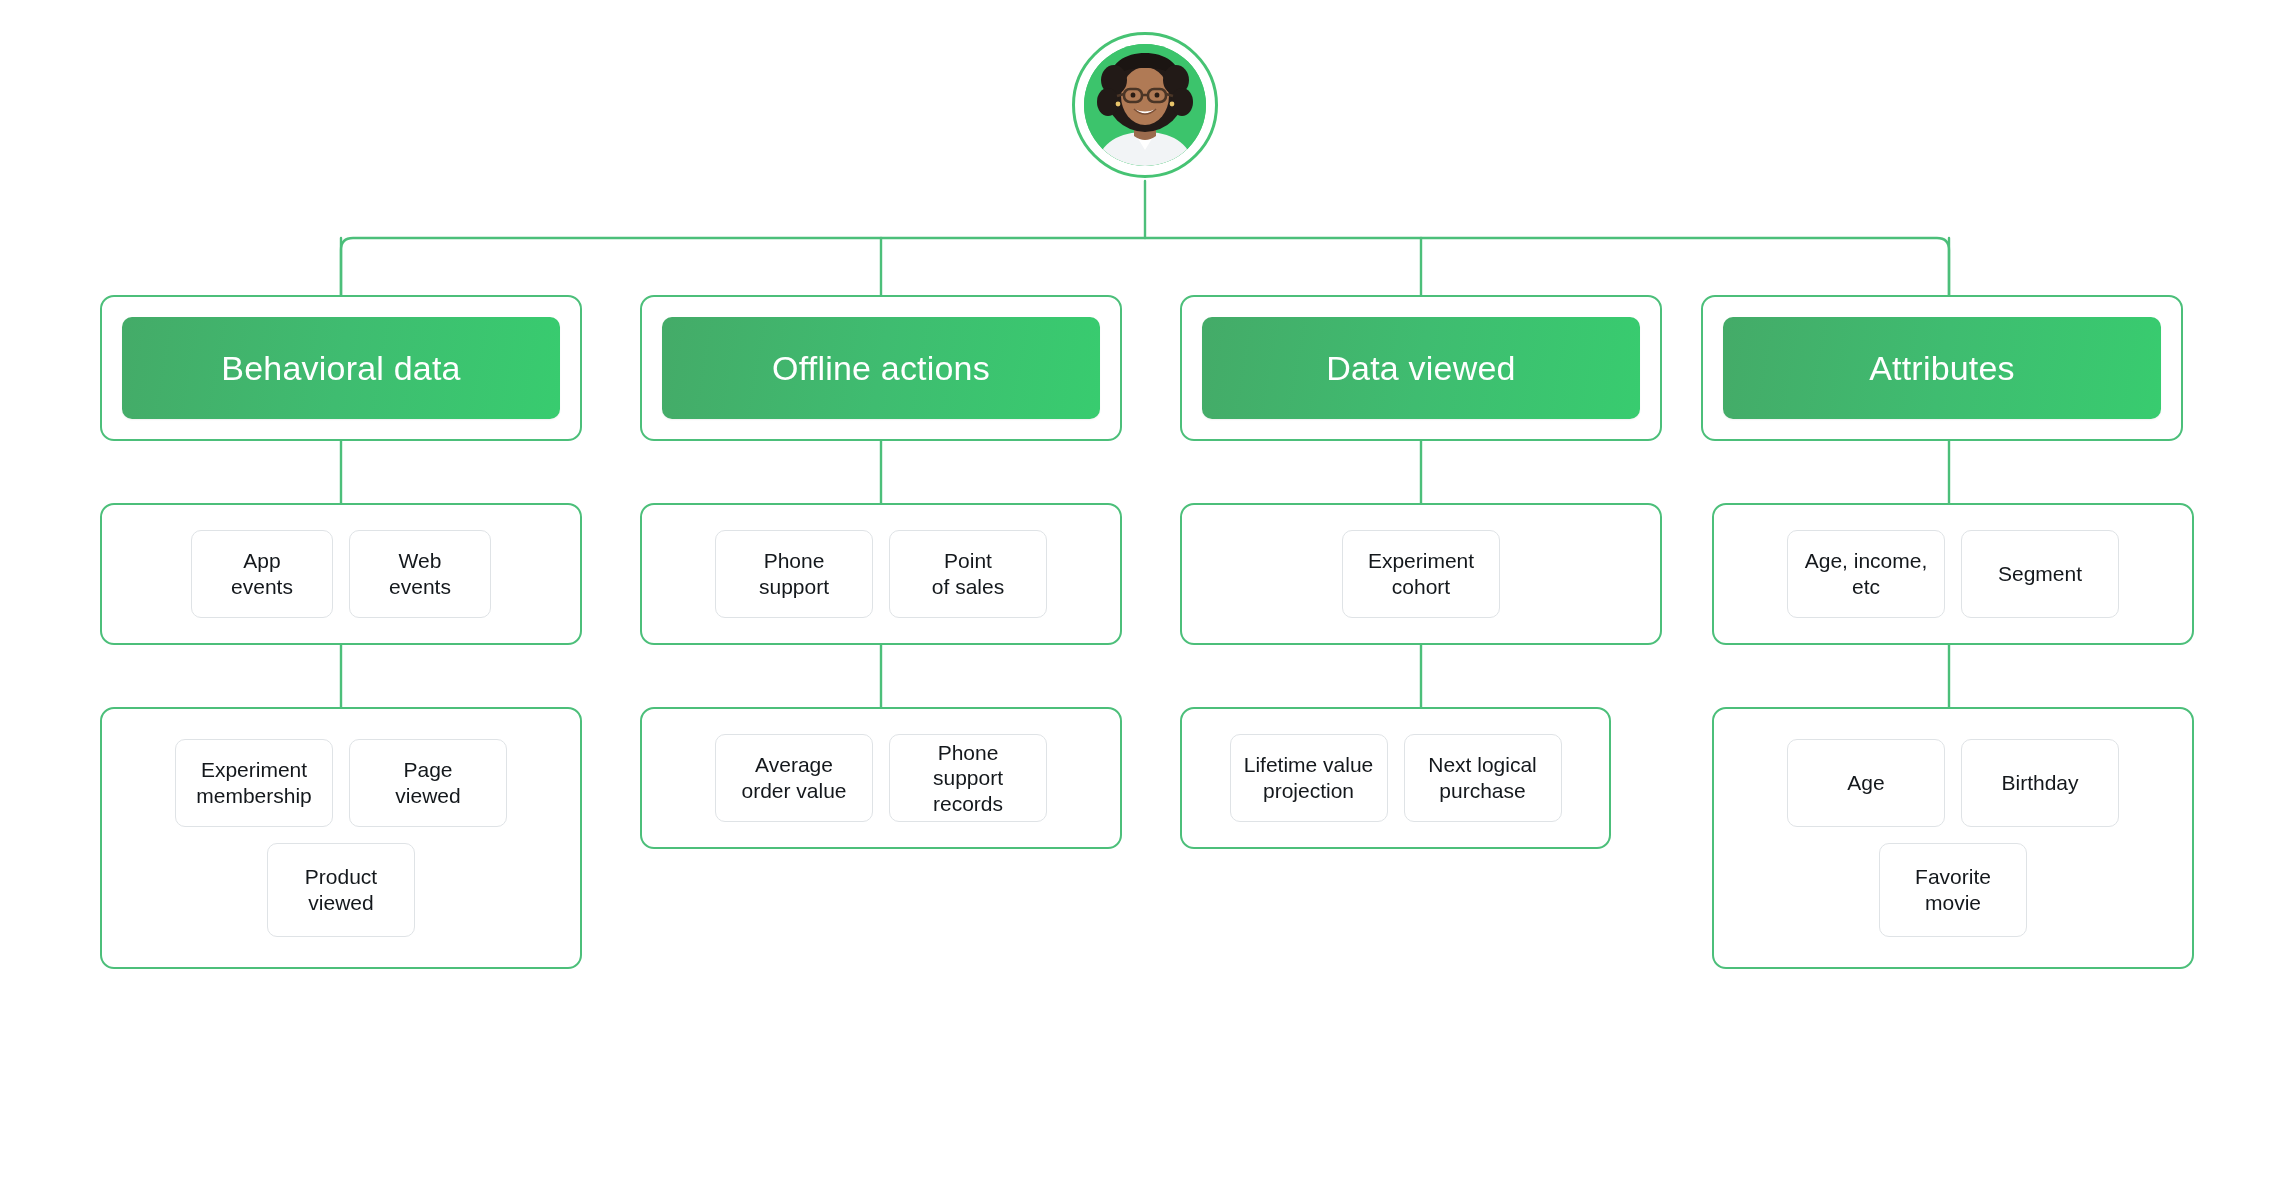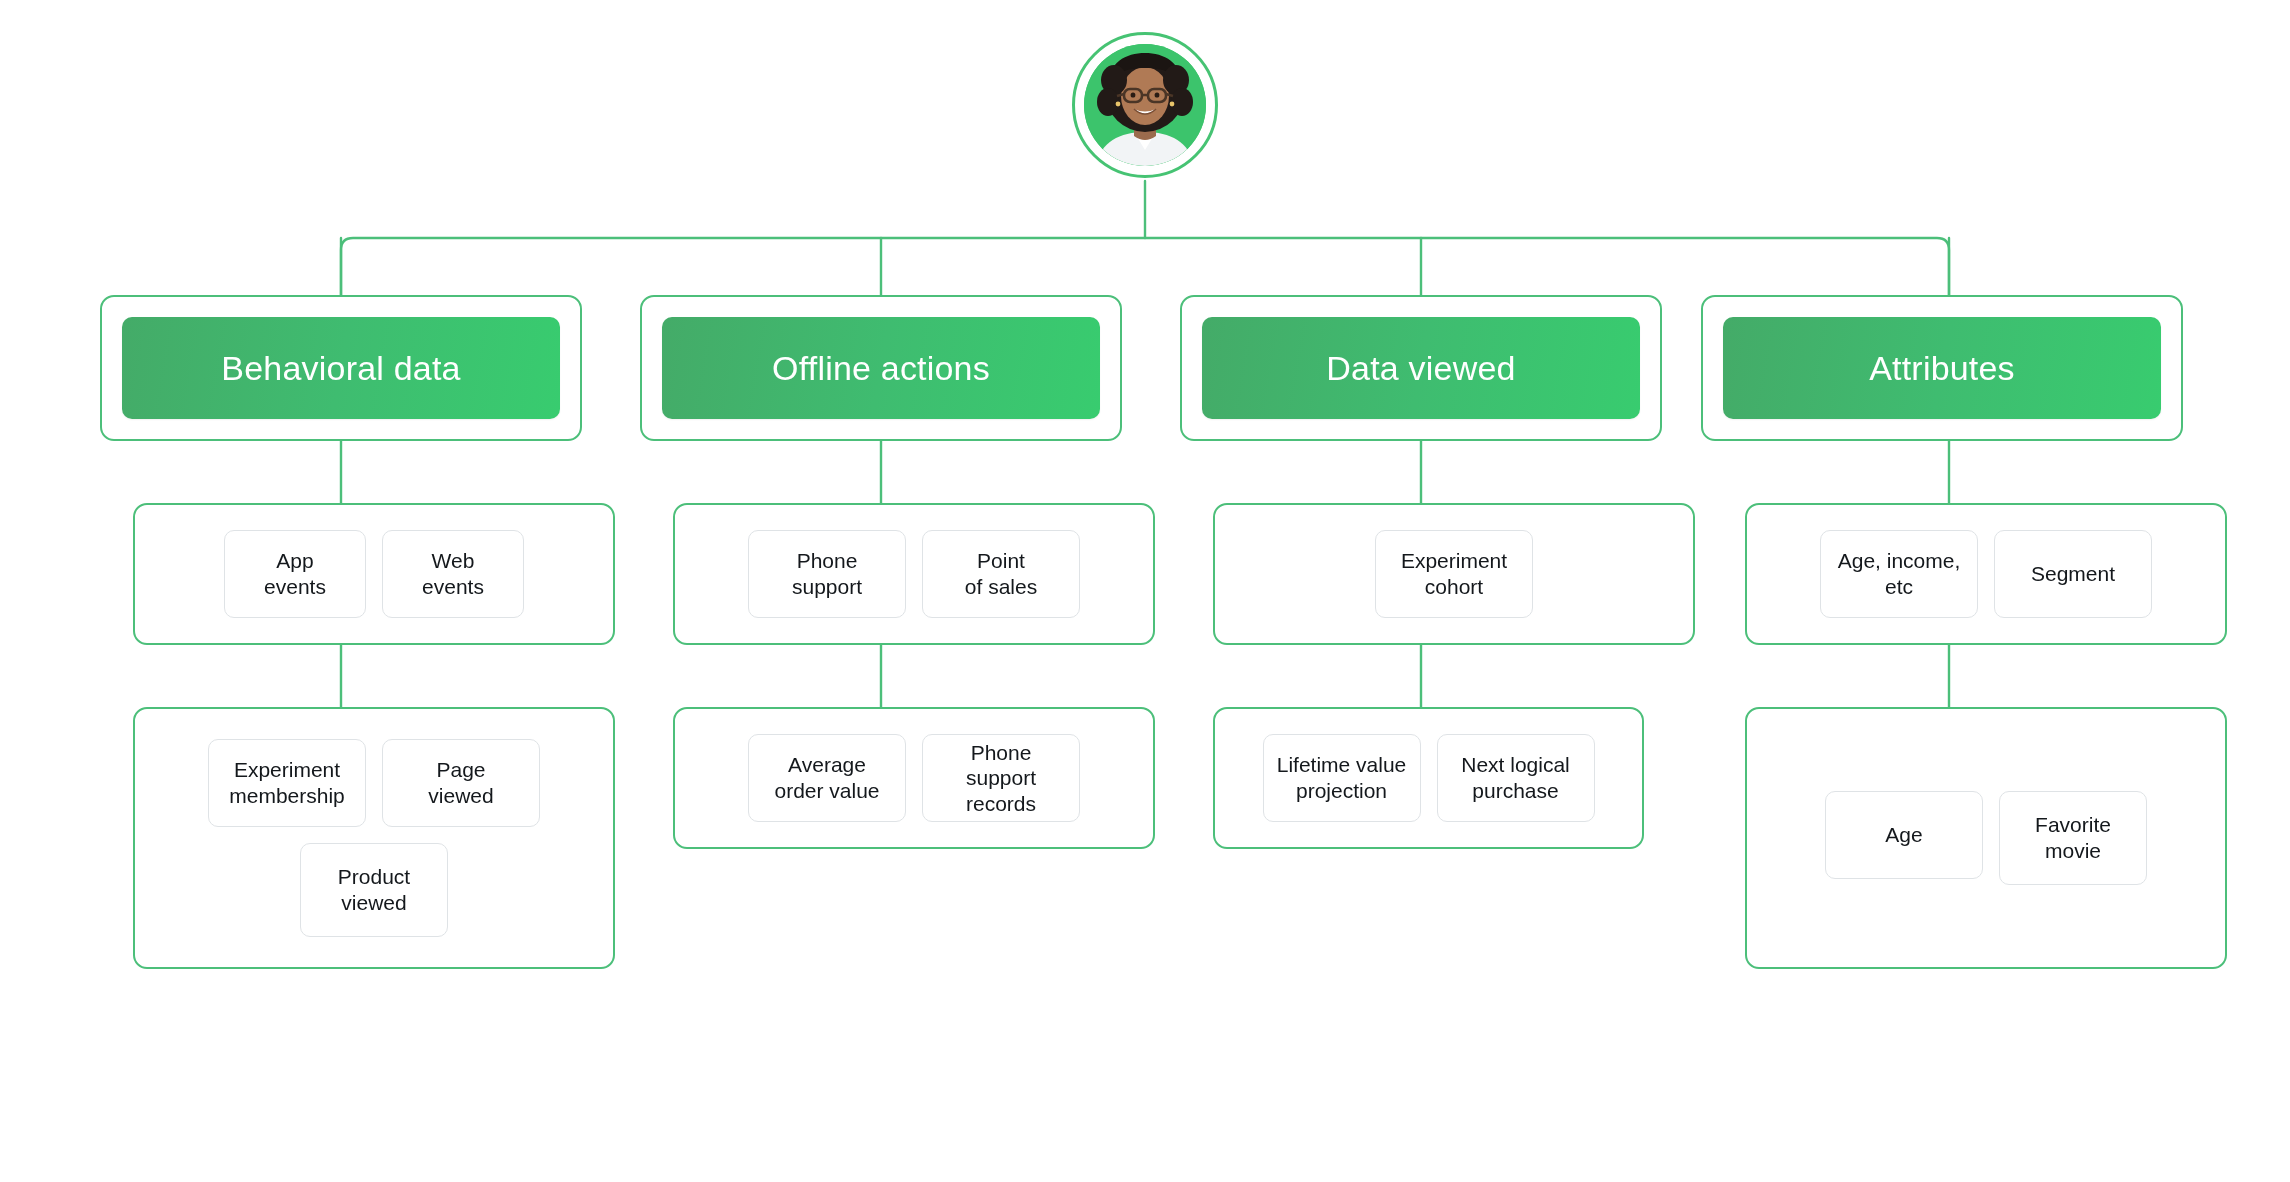--- a/index.html
+++ b/index.html
@@ -88,21 +88,20 @@
     color: #ffffff;
     font-size: 34px;
     font-weight: 500;
     letter-spacing: 0.2px;
     box-shadow: 0 1px 2px rgba(0,0,0,0.06);
   }
 
   
   .card.group-card {
     padding: 14px;
-    margin-left: 33px;
   }
   .chip-row {
     display: flex;
     flex-wrap: wrap;
     justify-content: center;
     gap: 16px;
     height: 100%;
     align-content: center;
   }
   .chip {
@@ -275,19 +274,20 @@
       <div class="chip-row">
         <div class="chip w-wide">Age, income,
 etc</div>
         <div class="chip w-wide">Segment</div>
       </div>
     </div>
 
     <div class="card group-card" style="left:1712px; top:707px; width:482px; height:262px;">
       <div class="chip-row">
         <div class="chip w-wide">Age</div>
+        <div class="chip w-wide">Birthday</div>
         <div class="chip w-solo">Favorite
 movie</div>
       </div>
     </div>
   </div>
 
 </div>
 
 </body></html>

